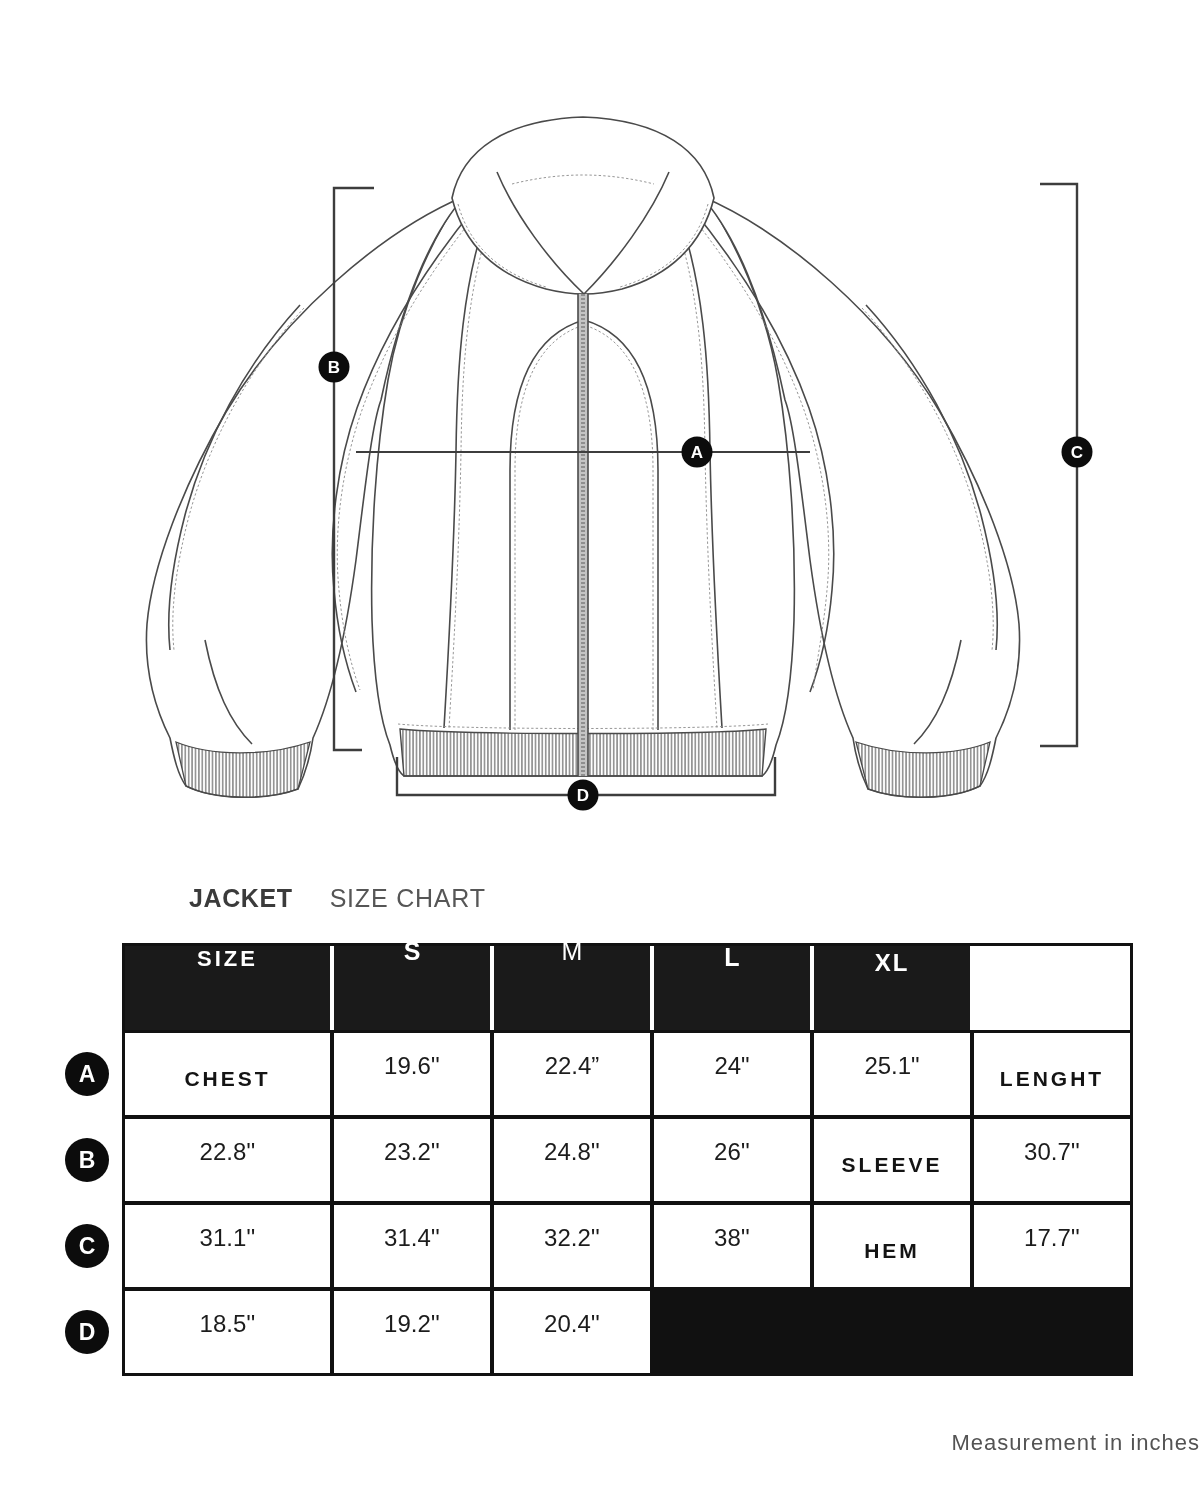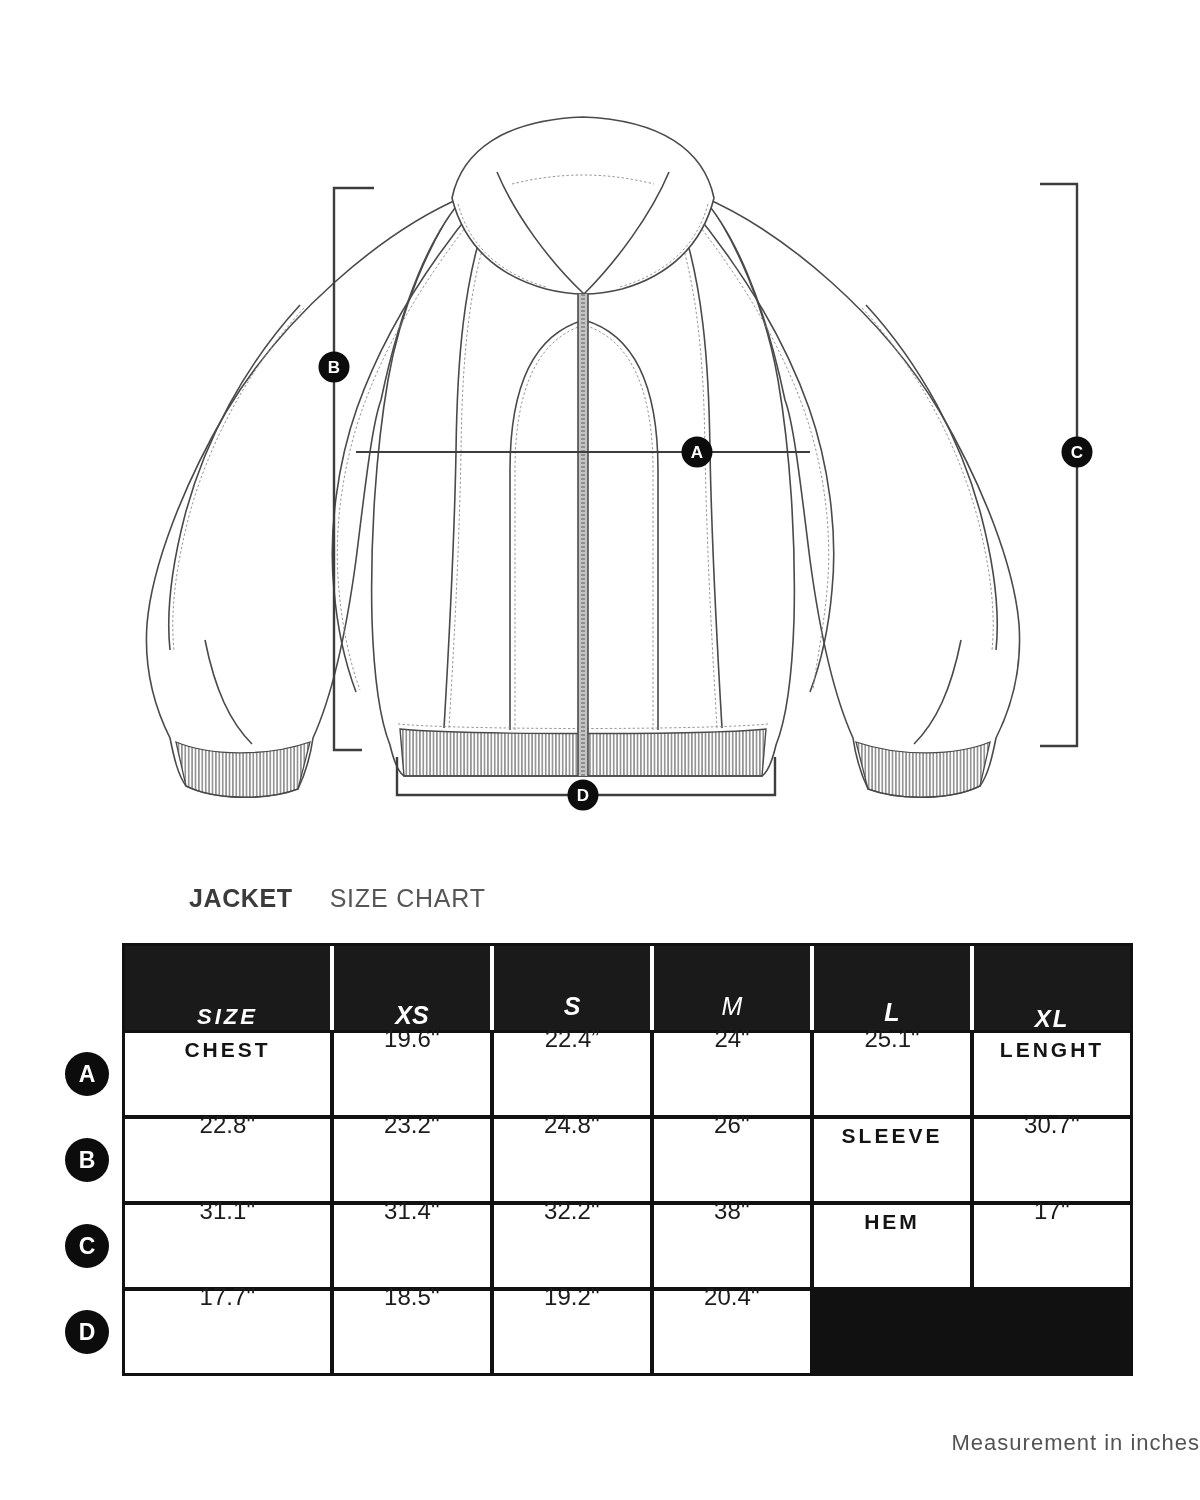--- a/index.html
+++ b/index.html
@@ -18,33 +18,33 @@
   
   .title-row{position:absolute;left:149px;top:884px;display:flex;align-items:baseline;gap:37px;}
   .brand{font-size:25px;font-weight:700;color:#3b3b3b;letter-spacing:0.6px;margin-left:40px;}
   .subtitle{font-size:25px;font-weight:400;color:#565656;letter-spacing:0.8px;}
   
   .table-wrap{position:absolute;left:122px;top:943px;width:1011px;}
   .thead{
     box-sizing:border-box;display:grid;grid-template-columns:205px repeat(5,1fr);
     gap:4px;background:#ffffff;border:3px solid #111;border-bottom:none;height:87px;
   }
-  .hcell{background:#1a1a1a;color:#fff;display:flex;align-items:flex-end;justify-content:center;
-    font-size:25px;font-weight:700;font-style:italic;}
+  .hcell{background:#1a1a1a;color:#fff;display:flex;align-items:flex-start;justify-content:center;
+    font-size:25px;font-weight:700;}
   .hcell.col0{font-size:22px;letter-spacing:3px;}
   .hcell.col2 span{transform:translateY(-9px);display:inline-block;}
   .hcell.col3 span{transform:translateY(-9px);display:inline-block;font-weight:400;}
   .hcell.col4 span{transform:translateY(-3px);display:inline-block;}
   .hcell.col5{font-size:24px;letter-spacing:2px;}
   .hcell.col5 span{transform:translateY(3px);display:inline-block;}
   .tbody{
     box-sizing:border-box;display:grid;grid-template-columns:205px repeat(5,1fr);
     gap:4px;background:#111;border:3px solid #111;grid-auto-rows:82px;
   }
-  .cell{background:#ffffff;display:flex;justify-content:center;}
+  .cell{background:#ffffff;display:flex;align-items:center;justify-content:center;}
   .cell.num span{font-size:24px;color:#1c1c1c;transform:translateY(-8px);display:inline-block;}
   .cell.rlabel span{font-size:21px;font-weight:700;letter-spacing:3px;color:#141414;
     transform:translateY(5px);display:inline-block;}
   
   .rowmark{
     position:absolute;width:44px;height:44px;border-radius:50%;background:#0c0c0c;color:#fff;
     display:flex;align-items:center;justify-content:center;font-size:23px;font-weight:700;
   }
   
   .footer{position:absolute;top:1430px;left:0;width:100%;text-align:right;
@@ -184,23 +184,20 @@
   <div class="title-row">
     <span class="brand">JACKET</span>
     <span class="subtitle">SIZE CHART</span>
   </div>
 
   <div class="table-wrap">
     <div class="thead" id="thead">
         <div class="hcell col0">
           <span>SIZE</span>
         </div>
-        <div class="hcell col1">
-          <span>XS</span>
-        </div>
         <div class="hcell col2">
           <span>S</span>
         </div>
         <div class="hcell col3">
           <span>M</span>
         </div>
         <div class="hcell col4">
           <span>L</span>
         </div>
         <div class="hcell col5">
@@ -251,23 +248,20 @@
           <span>31.4''</span>
         </div>
         <div class="cell num">
           <span>32.2''</span>
         </div>
         <div class="cell num">
           <span>38''</span>
         </div>
         <div class="cell rlabel">
           <span>HEM</span>
-        </div>
-        <div class="cell num">
-          <span>17''</span>
         </div>
         <div class="cell num">
           <span>17.7''</span>
         </div>
         <div class="cell num">
           <span>18.5''</span>
         </div>
         <div class="cell num">
           <span>19.2''</span>
         </div>

